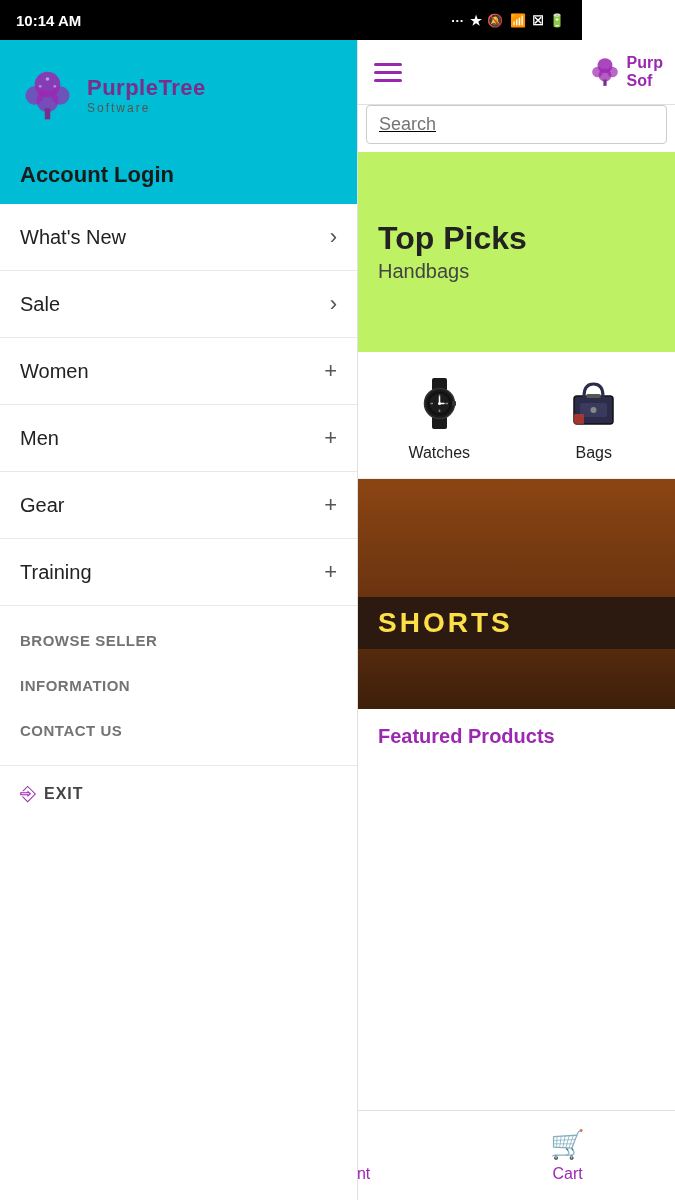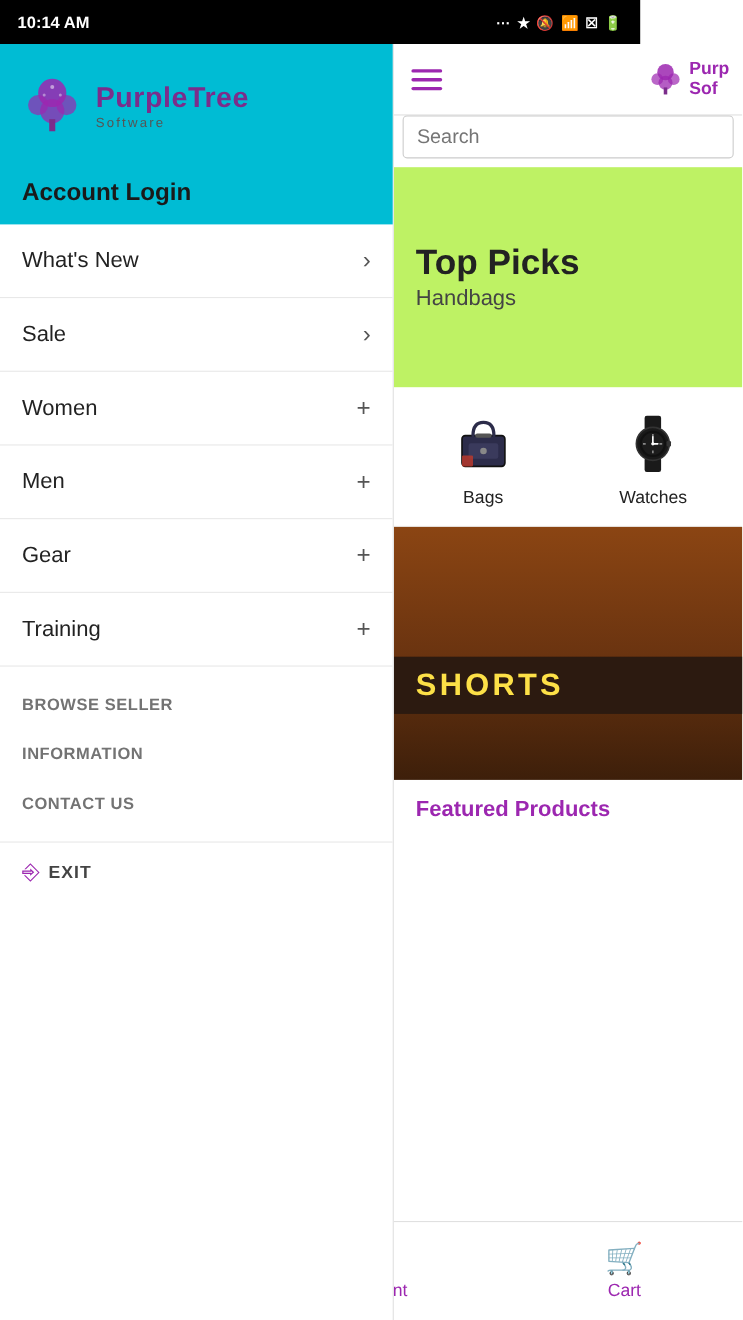--- a/index.html
+++ b/index.html
@@ -48,21 +48,21 @@
       gap: 12px;
       min-height: 110px;
     }
 
     .logo-text {
       display: flex;
       flex-direction: column;
     }
 
     .logo-title {
-      font-size: 26px;
+      font-size: 22px;
       font-weight: 700;
       color: #7b2d8b;
       letter-spacing: 0.5px;
     }
 
     .logo-subtitle {
       font-size: 12px;
       color: #555;
       letter-spacing: 2px;
     }
@@ -188,20 +188,21 @@
       color: #9c27b0;
     }
 
     .search-bar {
       margin: 0 8px 8px 8px;
       border: 1.5px solid #ccc;
       border-radius: 4px;
       display: flex;
       align-items: center;
       padding: 8px 12px;
+      text-decoration: underline;
     }
 
     .search-input {
       flex: 1;
       border: none;
       outline: none;
       font-size: 18px;
       color: #aaa;
       background: transparent;
     }
@@ -449,63 +450,63 @@
       <span class="hero-title">Top Picks</span>
       <span class="hero-subtitle">Handbags</span>
     </div>
 
     <div class="category-row">
 
       <div class="category-item">
         <div class="category-img-wrap">
           <svg width="55" height="55" viewBox="0 0 55 55">
 
+            <rect x="20" y="2" width="15" height="13" rx="2" fill="#1a1a1a"></rect>
+
+            <rect x="20" y="40" width="15" height="13" rx="2" fill="#1a1a1a"></rect>
+
+            <circle cx="27.5" cy="27.5" r="15" fill="#1a1a1a" stroke="#333" stroke-width="1.5"></circle>
+            <circle cx="27.5" cy="27.5" r="12" fill="#111"></circle>
+
+            <circle cx="27.5" cy="27.5" r="10" fill="#1c1c1c"></circle>
+
+            <line x1="27.5" y1="18.5" x2="27.5" y2="21" stroke="#888" stroke-width="1.5"></line>
+            <line x1="27.5" y1="33.5" x2="27.5" y2="36" stroke="#888" stroke-width="1.5"></line>
+            <line x1="18.5" y1="27.5" x2="21" y2="27.5" stroke="#888" stroke-width="1.5"></line>
+            <line x1="33.5" y1="27.5" x2="36" y2="27.5" stroke="#888" stroke-width="1.5"></line>
+
+            <line x1="27.5" y1="27.5" x2="27.5" y2="21" stroke="#fff" stroke-width="1.5" stroke-linecap="round"></line>
+            <line x1="27.5" y1="27.5" x2="32" y2="27.5" stroke="#fff" stroke-width="1.5" stroke-linecap="round"></line>
+            <circle cx="27.5" cy="27.5" r="1.5" fill="#fff"></circle>
+
+            <rect x="40" y="25" width="4" height="5" rx="1" fill="#333"></rect>
+          </svg>
+        </div>
+        <span class="category-label">Watches</span>
+      </div>
+
+      <div class="category-item">
+        <div class="category-img-wrap">
+          <svg width="55" height="55" viewBox="0 0 55 55">
+
             <rect x="8" y="20" width="39" height="28" rx="3" fill="#2c2c4a" stroke="#111" stroke-width="1.5"></rect>
 
             <path d="M18 20 Q18 8 27.5 8 Q37 8 37 20" fill="none" stroke="#2c2c4a" stroke-width="3" stroke-linecap="round"></path>
 
             <rect x="20" y="18" width="15" height="4" rx="2" fill="#555"></rect>
 
             <rect x="14" y="27" width="27" height="14" rx="2" fill="#3a3a5c"></rect>
 
             <rect x="8" y="38" width="10" height="10" rx="1" fill="#c0392b" opacity="0.8"></rect>
 
             <circle cx="27.5" cy="34" r="3" fill="#888"></circle>
           </svg>
         </div>
         <span class="category-label">Bags</span>
       </div>
-
-      <div class="category-item">
-        <div class="category-img-wrap">
-          <svg width="55" height="55" viewBox="0 0 55 55">
-
-            <rect x="20" y="2" width="15" height="13" rx="2" fill="#1a1a1a"></rect>
-
-            <rect x="20" y="40" width="15" height="13" rx="2" fill="#1a1a1a"></rect>
-
-            <circle cx="27.5" cy="27.5" r="15" fill="#1a1a1a" stroke="#333" stroke-width="1.5"></circle>
-            <circle cx="27.5" cy="27.5" r="12" fill="#111"></circle>
-
-            <circle cx="27.5" cy="27.5" r="10" fill="#1c1c1c"></circle>
-
-            <line x1="27.5" y1="18.5" x2="27.5" y2="21" stroke="#888" stroke-width="1.5"></line>
-            <line x1="27.5" y1="33.5" x2="27.5" y2="36" stroke="#888" stroke-width="1.5"></line>
-            <line x1="18.5" y1="27.5" x2="21" y2="27.5" stroke="#888" stroke-width="1.5"></line>
-            <line x1="33.5" y1="27.5" x2="36" y2="27.5" stroke="#888" stroke-width="1.5"></line>
-
-            <line x1="27.5" y1="27.5" x2="27.5" y2="21" stroke="#fff" stroke-width="1.5" stroke-linecap="round"></line>
-            <line x1="27.5" y1="27.5" x2="32" y2="27.5" stroke="#fff" stroke-width="1.5" stroke-linecap="round"></line>
-            <circle cx="27.5" cy="27.5" r="1.5" fill="#fff"></circle>
-
-            <rect x="40" y="25" width="4" height="5" rx="1" fill="#333"></rect>
-          </svg>
-        </div>
-        <span class="category-label">Watches</span>
-      </div>
     </div>
 
     <div class="shorts-banner">
       <div class="shorts-label-bar">
         <span class="shorts-text">SHORTS</span>
       </div>
     </div>
 
     <div class="featured-teaser">
       <span class="featured-text">Featured Products</span>

